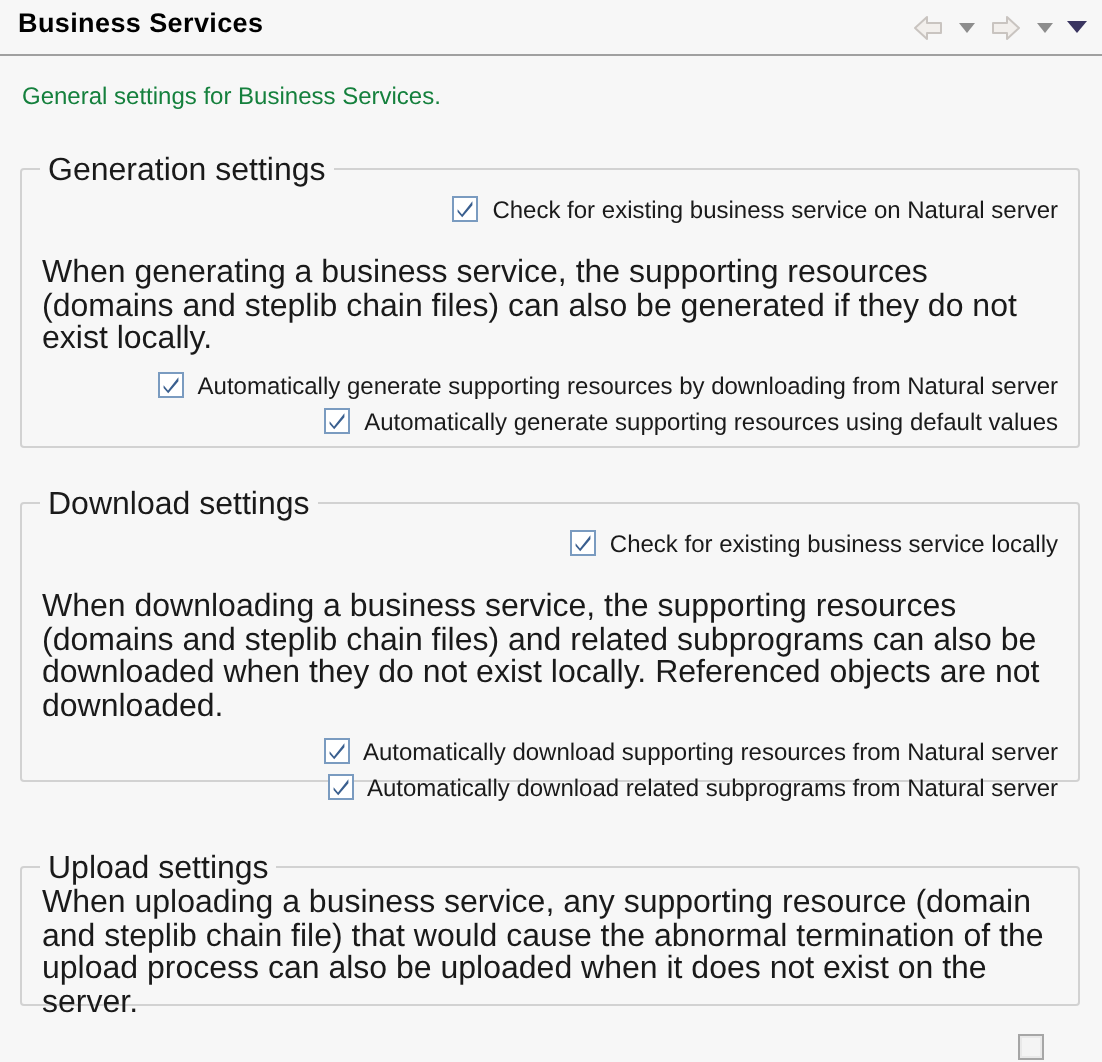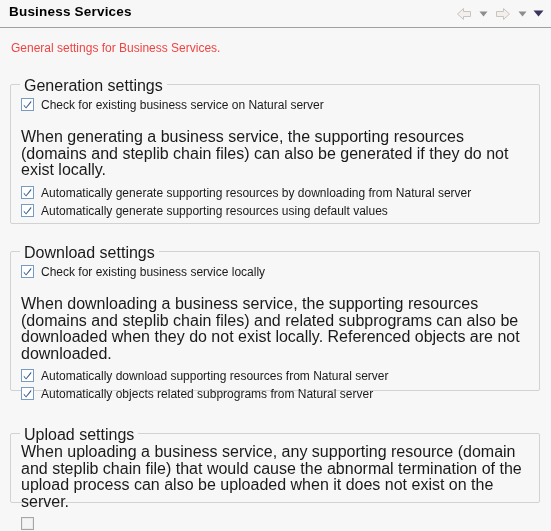--- a/index.html
+++ b/index.html
@@ -52,21 +52,21 @@
     line-height: 0;
   }
   .nav-btn.small { width: 13px; }
 
   
   #intro-text {
     position: absolute;
     left: 11px;
     top: 41px;
     font-size: 12px;
-    color: #ef4444;
+    color: #15803d;
     white-space: nowrap;
     text-align: center;
   }
 
   
   .group {
     position: absolute;
     left: 10px;
     width: 530px;
     box-sizing: border-box;
@@ -87,20 +87,21 @@
   .group-body {
     padding: 12px 10px 10px 10px;
   }
 
   
   .cb-row {
     display: flex;
     align-items: flex-start;
     margin: 0 0 2px 0;
     line-height: 16px;
+    justify-content: flex-end;
   }
   .cb-row.indent { }
   .cb-box {
     width: 13px;
     height: 13px;
     box-sizing: border-box;
     flex: 0 0 13px;
     margin-top: 1px;
     margin-right: 7px;
     position: relative;
@@ -238,21 +239,21 @@
       <span class="cb-label">Automatically download supporting resources from Natural server</span>
     </div>
 
     <div class="cb-row indent">
       <span class="cb-box">
         <svg width="13" height="13" viewBox="0 0 13 13">
           <rect x="0.5" y="0.5" width="12" height="12" fill="#ffffff" stroke="#7a9bc0"></rect>
           <path d="M2.8 6.6 L5 9.2 L10.2 2.6 L10.2 4.6 L5.1 10.6 L2.8 8.0 Z" fill="#3a5f8f"></path>
         </svg>
       </span>
-      <span class="cb-label">Automatically objects related subprograms from Natural server</span>
+      <span class="cb-label">Automatically download related subprograms from Natural server</span>
     </div>
 
   </div>
 </div>
 
 <div class="group" id="group-upload" style="top:433px; height:70px;">
   <div class="group-title">Upload settings</div>
   <div class="group-body" style="padding-top:10px;">
 
     <p class="para">When uploading a business service, any supporting resource (domain and steplib chain file) that would cause the abnormal termination of the upload process can also be uploaded when it does not exist on the server.</p>

